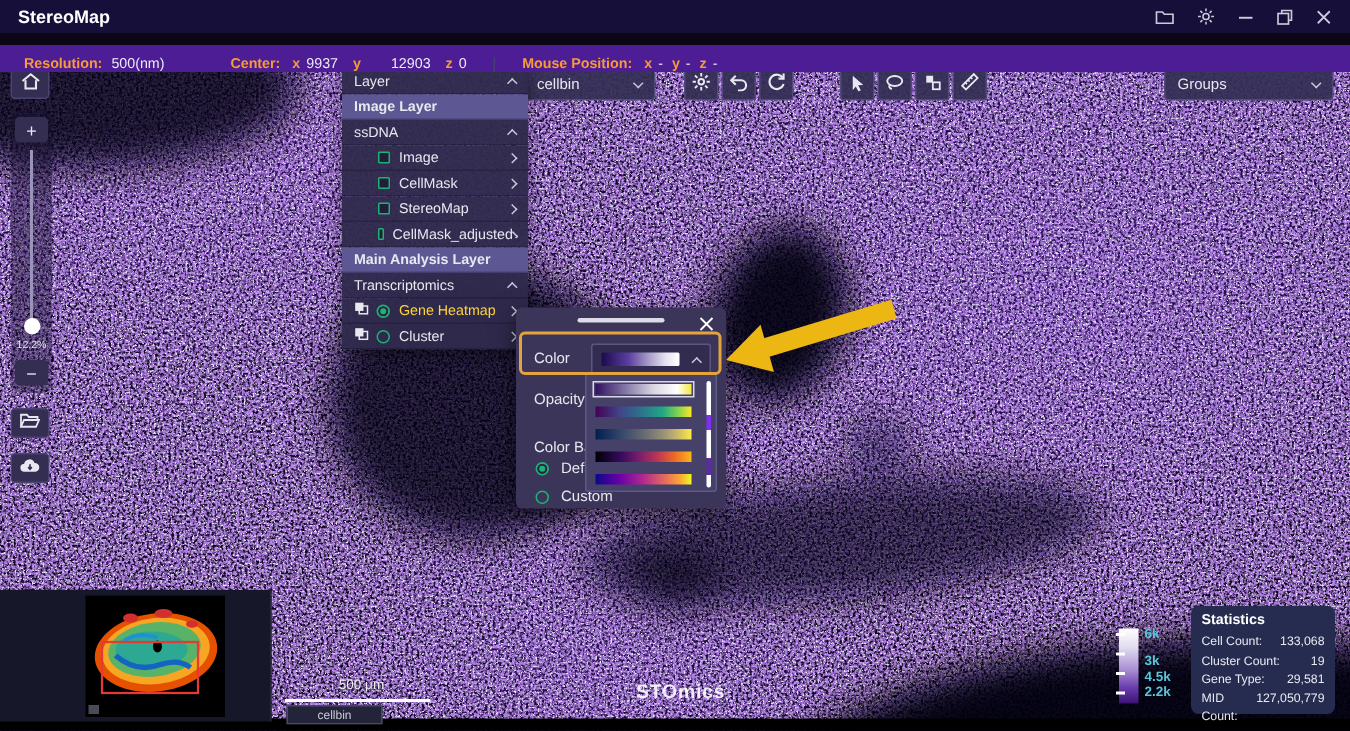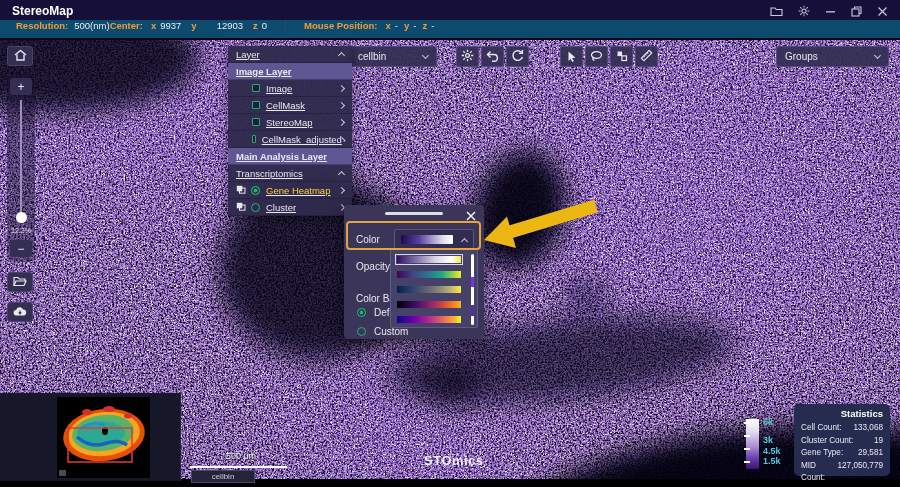--- a/index.html
+++ b/index.html
@@ -7,22 +7,22 @@
     font-family:"Liberation Sans", sans-serif; }
   .app { position:relative; width:900px; height:487px; overflow:hidden; background:#0b0516; }
   .abs { position:absolute; }
 
   
   .titlebar { left:0; top:0; width:900px; height:22px; background:#150f3a; z-index:60;
     display:flex; align-items:center; }
   .title { color:#fff; font-size:12px; font-weight:600; padding-left:12px; }
   .winicons { margin-left:auto; display:flex; gap:15px; padding-right:12px; align-items:center; }
   .winicons svg { display:block; }
-  .infobar { left:0; top:20px; width:900px; height:18px; background:#0c4a6e; z-index:60;
-    display:flex; align-items:flex-start; font-size:9.5px; color:#e9e9f2; }
+  .infobar { left:0; top:30px; width:900px; height:18px; background:#4c1d95; z-index:60;
+    display:flex; align-items:flex-end; font-size:9.5px; color:#e9e9f2; }
   .lbl-o { color:#f79a38; font-weight:600; }
   .val-w { color:#eceaf5; }
   .ib-sep { width:1px; height:10px; background:#44406b; margin:0 18px; }
 
   
   .canvas { left:0; top:40px; width:900px; height:447px; overflow:hidden; z-index:1;
     background:
       radial-gradient(420px 300px at 78% 35%, #2c125a 0%, rgba(44,18,90,0) 70%),
       radial-gradient(320px 200px at 18% 14%, #29114f 0%, rgba(41,17,79,0) 70%),
       radial-gradient(280px 230px at 45% 88%, #220e47 0%, rgba(34,14,71,0) 70%),
@@ -39,21 +39,21 @@
   .chev.up { transform:rotate(-135deg); margin-top:3px; }
   .chev.right { transform:rotate(-45deg); }
   .tbtn { width:23px; height:21px; background:rgba(52,47,84,.94); border:1px solid #514b7a;
     border-radius:2px; display:flex; align-items:center; justify-content:center; }
   .btn-group { display:flex; gap:2px; z-index:20; }
   .sq-btn { background:#332e52; border:1px solid #4a4570; border-radius:3px;
     display:flex; align-items:center; justify-content:center; z-index:20; color:#e8e8f0; }
 
   
   .layerpanel { left:228px; top:46px; width:124px; z-index:22; font-size:9.5px; color:#e8e8f0;
-    box-shadow:0 3px 10px rgba(0,0,0,.45);text-decoration:underline; }
+    box-shadow:0 3px 10px rgba(0,0,0,.45); }
   .lrow { height:17px; display:flex; align-items:center; padding:0 8px;
     background:rgba(48,43,77,.96); border-bottom:1px solid rgba(20,16,40,.35); }
   .lrow.section { background:#5d5794; font-weight:600; }
   .lrow .chev { margin-left:auto; }
   .cbx { width:8px; height:8px; border:1.4px solid #1fb373; border-radius:1px;
     background:rgba(10,8,25,.4); margin-right:6px; }
   .radio { width:9px; height:9px; border:1.4px solid #1fb373; border-radius:50%;
     background:transparent; margin-right:6px; flex:0 0 auto; }
   .radio.checked { background:#1fb373; box-shadow:inset 0 0 0 1.5px #2b2648; }
   .indent { margin-left:16px; }
@@ -77,21 +77,21 @@
   .cmopt { position:absolute; left:6px; width:64px; height:7px; }
   .cmopt.sel { outline:1px solid #d8d8e8; outline-offset:1px; }
   .cmscroll { position:absolute; left:80px; top:4px; width:3px; height:71px; border-radius:2px;
     background:linear-gradient(180deg,#fff 0 32%,#7b2ff0 32% 46%,#fff 46% 72%,#5a2ca0 72% 88%,#fff 88% 100%); }
   .hibox { left:346px; top:221px; width:135px; height:29px; border:2px solid #e6a23c;
     border-radius:4px; z-index:40; }
 
   
   .stats { left:794px; top:404px; width:96px; height:72px; background:#262c4f; border-radius:5px;
     z-index:20; color:#e9e9f2; padding:4px 7px; }
-  .stats h4 { font-size:9.5px; text-align:right; margin-bottom:3px; color:#fff; }
+  .stats h4 { font-size:9.5px; text-align:left; margin-bottom:3px; color:#fff; }
   .srow { display:flex; justify-content:space-between; font-size:8.2px; line-height:12.5px; }
   .vbar { left:746px; top:419px; width:13px; height:50px; z-index:20;
     background:linear-gradient(180deg,#ffffff 0%,#e2dcf0 25%,#a98fd4 55%,#6b3fae 78%,#3a1273 100%); }
   .vtick { position:absolute; left:744px; width:6px; height:1.5px; background:#fff; z-index:21; }
   .vlab { position:absolute; left:763px; font-size:9px; font-weight:700; color:#58c6d8; z-index:21; }
 
   
   .minimap { left:0; top:393px; width:181px; height:88px; background:#17172a; z-index:20;
     border-right:1px solid #26263a; }
   .mm-inner { position:absolute; left:57px; top:4px; width:93px; height:81px; background:#000; }
@@ -184,21 +184,21 @@
           <svg width="11" height="11" viewBox="0 0 11 11">
             <path d="M1.5 1.5l8 8M9.5 1.5l-8 8" stroke="#c9cadb" stroke-width="1.2"></path>
           </svg>
         </span>
     </span>
   </div>
 
   <div class="abs infobar">
     <span style="margin-left:16px" class="lbl-o">Resolution:</span>
     <span style="margin-left:6px" class="val-w">500(nm)</span>
-    <span style="" class="lbl-o">Center:</span>
+    <span style="margin-left:44px" class="lbl-o">Center:</span>
     <span style="margin-left:8px" class="lbl-o">x</span>
     <span style="margin-left:4px" class="val-w">9937</span>
     <span style="margin-left:10px" class="lbl-o">y</span>
     <span style="margin-left:20px" class="val-w">12903</span>
     <span style="margin-left:10px" class="lbl-o">z</span>
     <span style="margin-left:4px" class="val-w">0</span>
     <span class="ib-sep"></span>
     <span class="lbl-o">Mouse Position:</span>
     <span style="margin-left:8px" class="lbl-o">x</span>
     <span style="margin-left:4px" class="val-w">-</span>
@@ -275,20 +275,24 @@
     <span class="chev down"></span>
   </div>
 
   <div class="abs layerpanel">
     <div class="lrow">
       <span>Layer</span>
       <span class="chev up"></span>
     </div>
     <div class="lrow section">
       <span>Image Layer</span>
+    </div>
+    <div class="lrow">
+      <span>ssDNA</span>
+      <span class="chev up"></span>
     </div>
     <div class="lrow">
       <span class="cbx indent"></span>
       <span>Image</span>
       <span class="chev right" style="margin-left:auto"></span>
     </div>
     <div class="lrow">
       <span class="cbx indent"></span>
       <span>CellMask</span>
       <span class="chev right" style="margin-left:auto"></span>
@@ -413,21 +417,21 @@
   <div class="abs watermark">STOmics</div>
 
   <div class="abs vbar"></div>
   <div class="vtick" style="top:422px"></div>
   <div class="vtick" style="top:435px"></div>
   <div class="vtick" style="top:448px"></div>
   <div class="vtick" style="top:461px"></div>
   <span class="vlab" style="top:417px">6k</span>
   <span class="vlab" style="top:446px">4.5k</span>
   <span class="vlab" style="top:435px">3k</span>
-  <span class="vlab" style="top:456px">1.5k</span>
+  <span class="vlab" style="top:456px">2.2k</span>
 
   <div class="abs stats">
     <h4>Statistics</h4>
     <div class="srow">
       <span>Cell Count:</span>
       <span>133,068</span>
     </div>
     <div class="srow">
       <span>Cluster Count:</span>
       <span>19</span>

